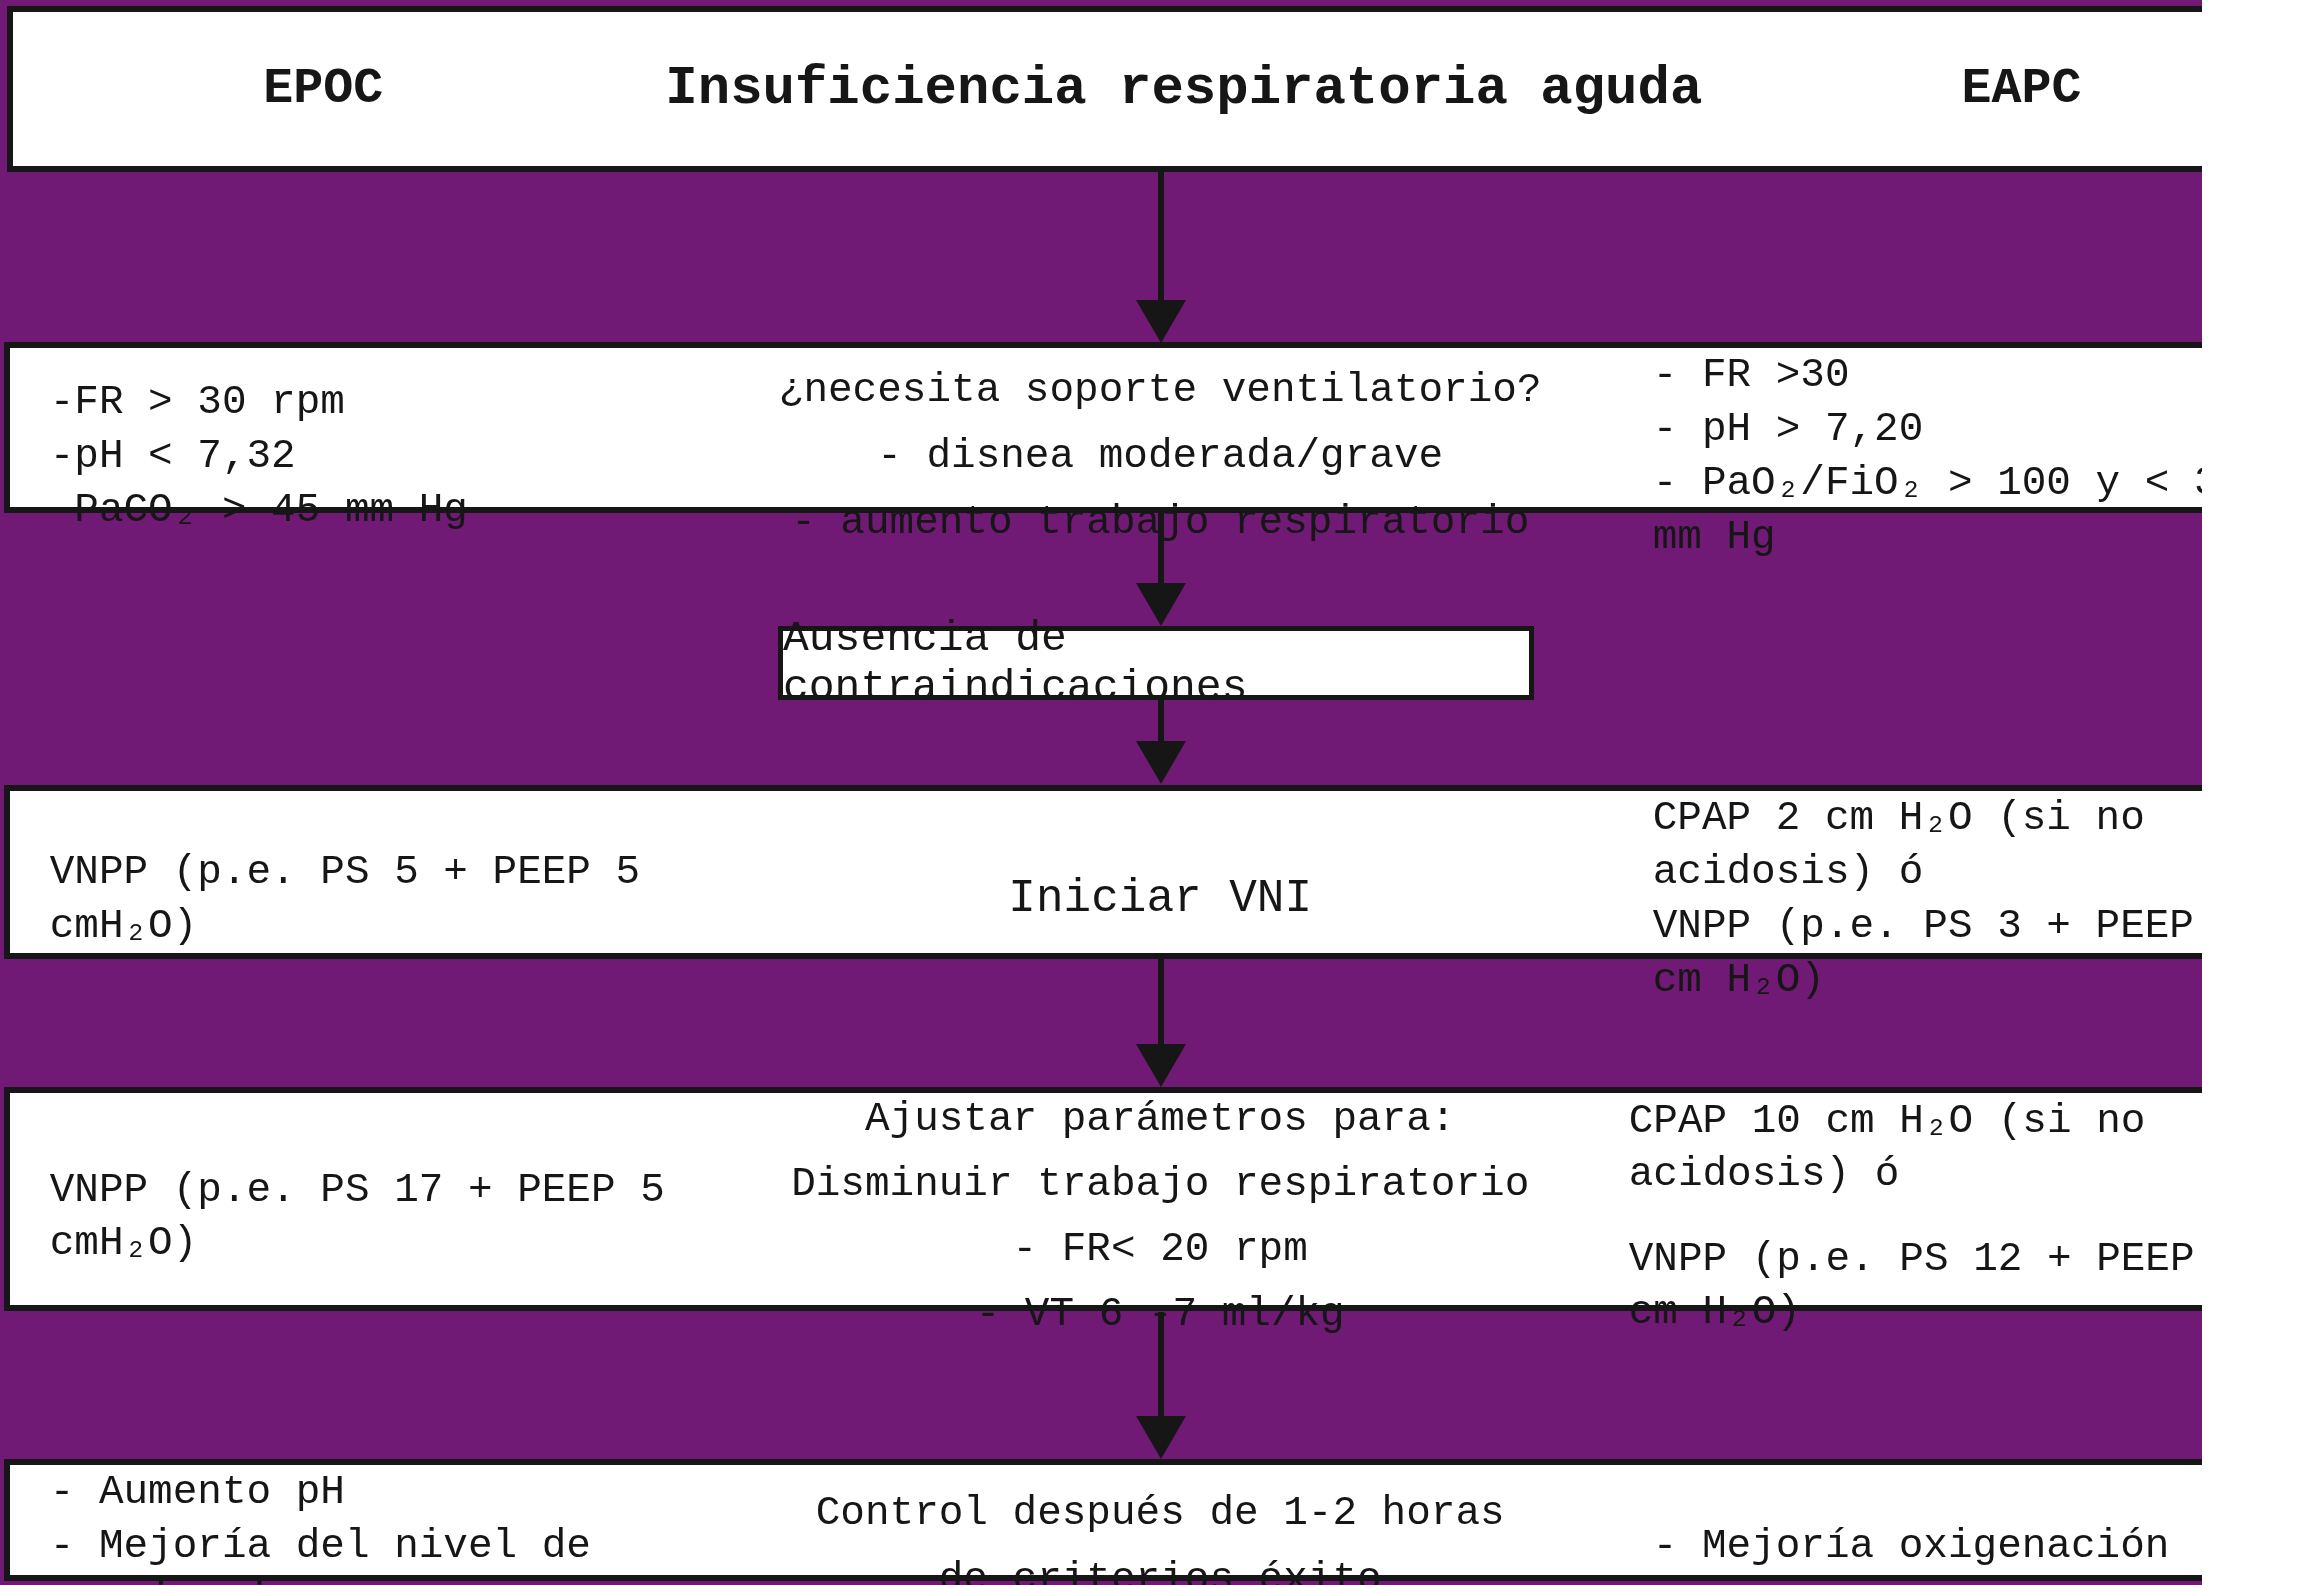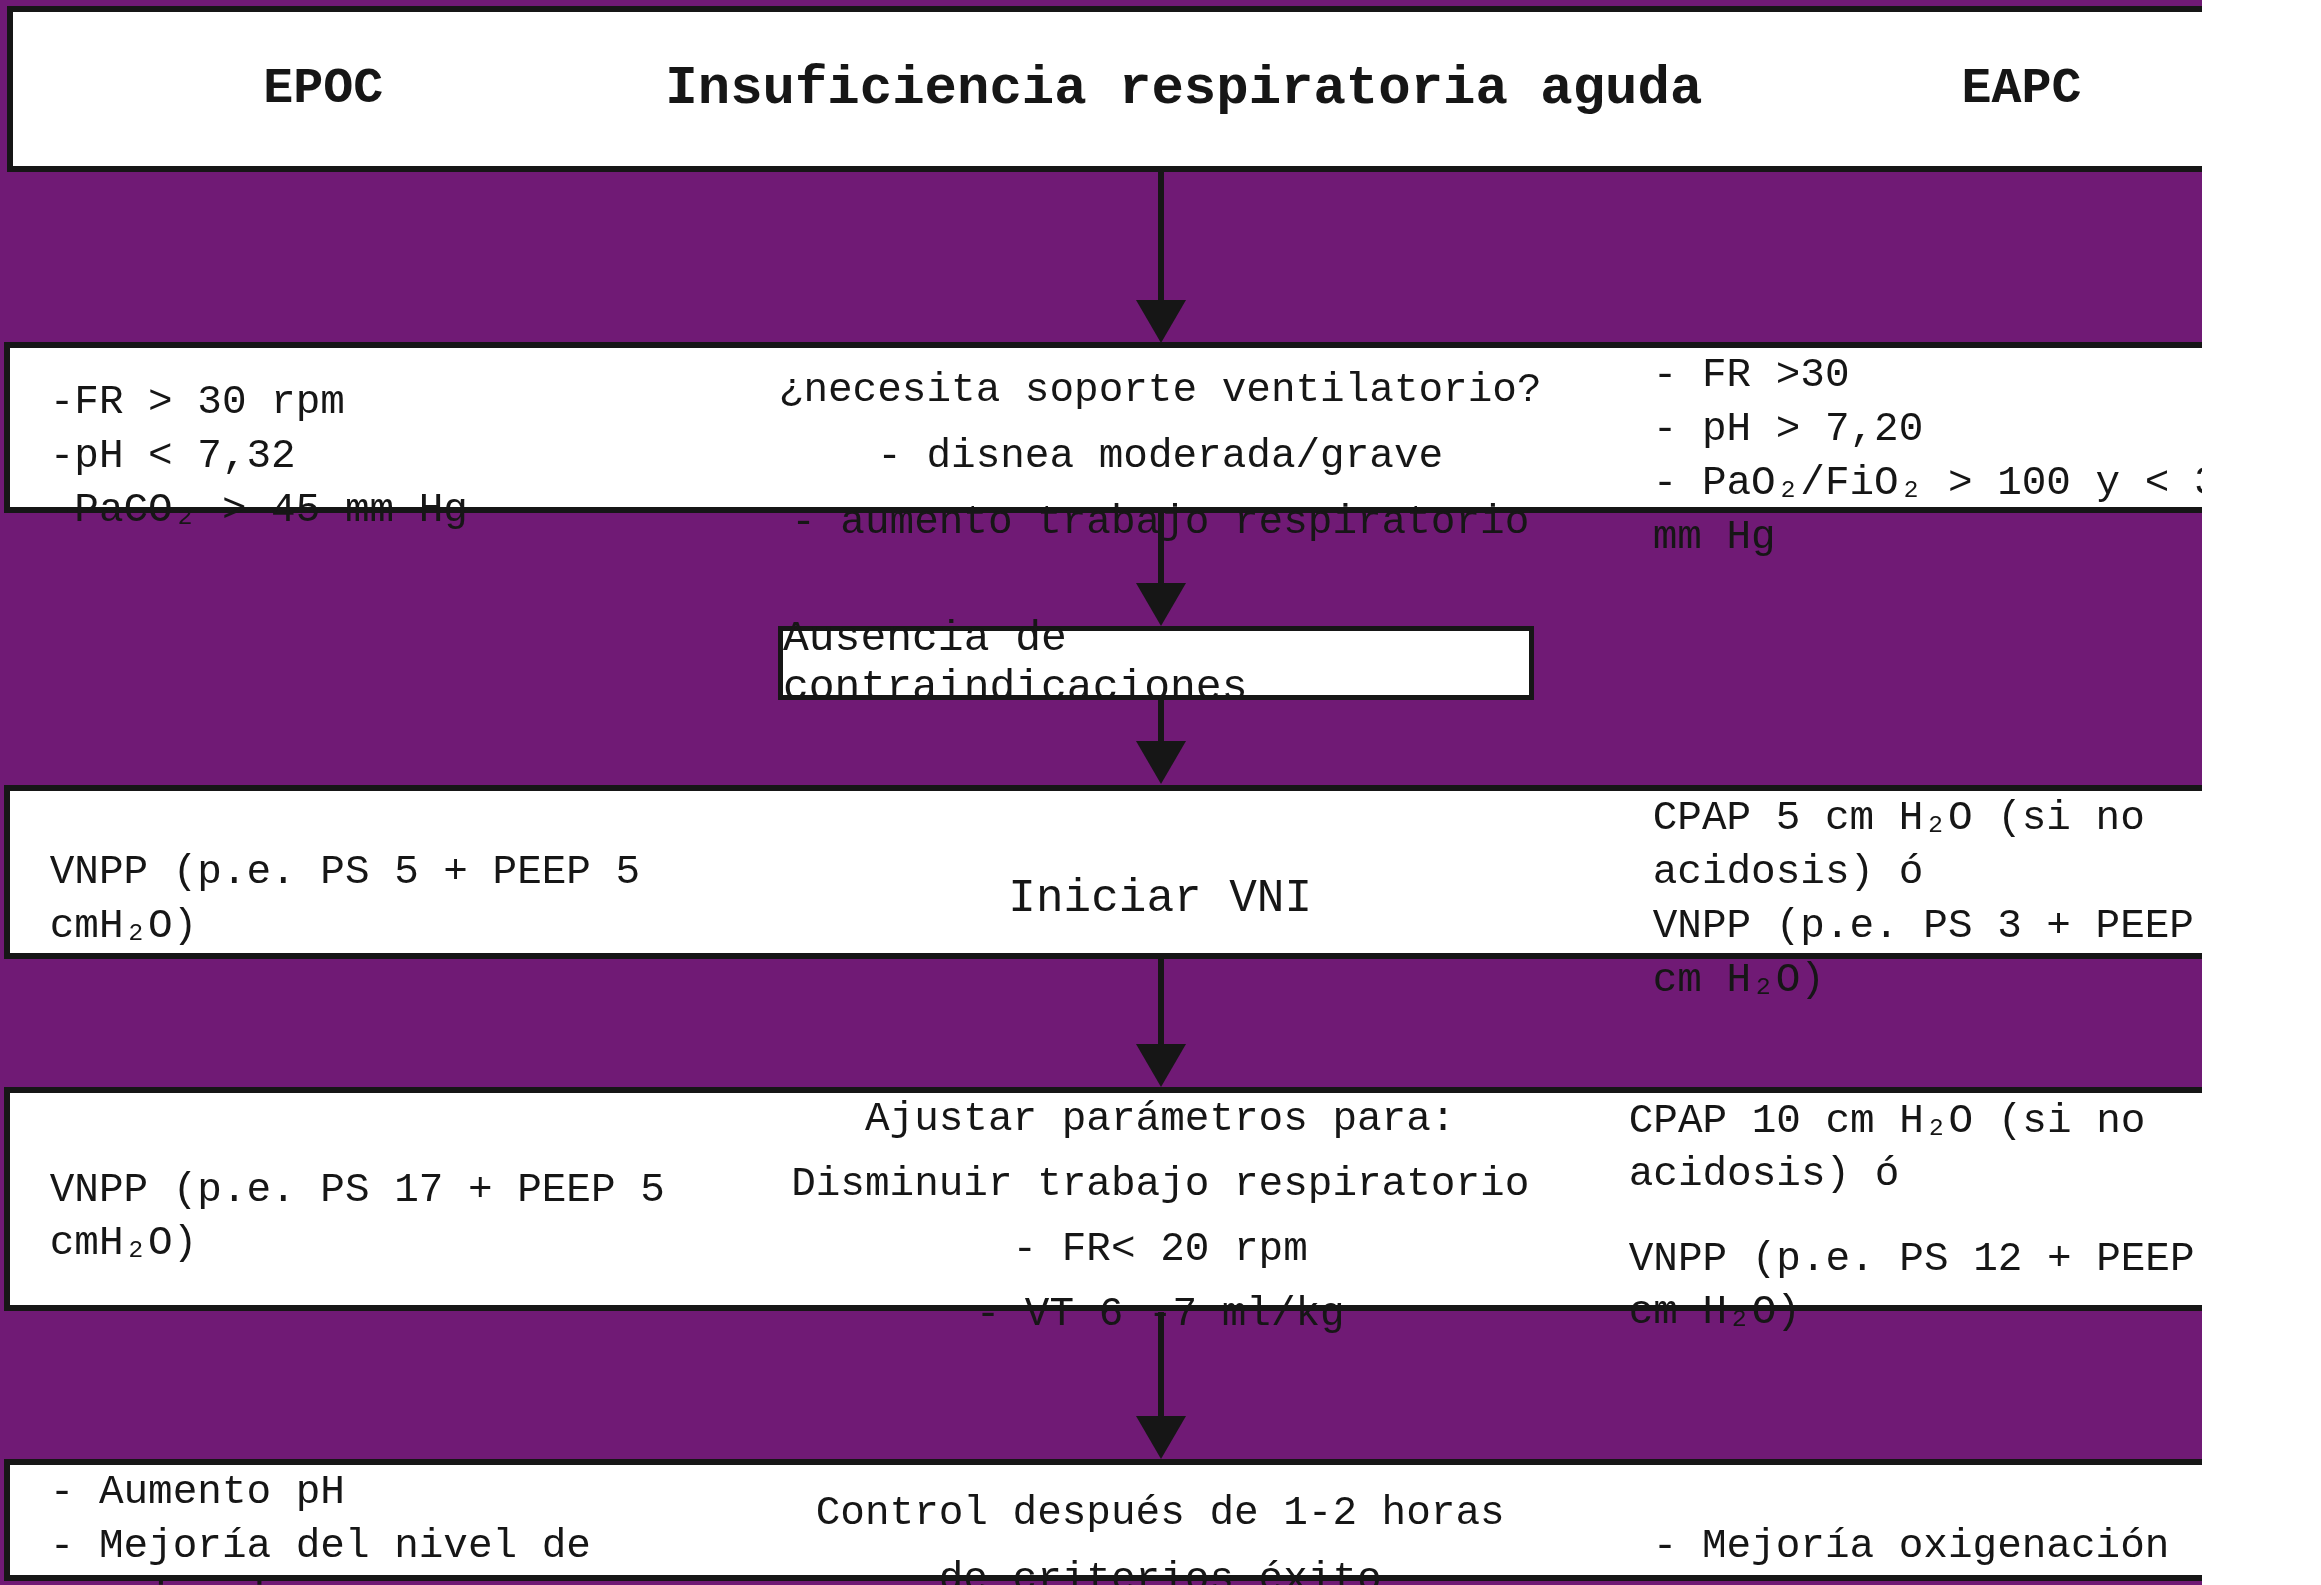--- a/index.html
+++ b/index.html
@@ -101,21 +101,21 @@
   </div>
 
   <div class="box row r-start">
     <div class="cell cl">
       <div>VNPP (p.e. PS 5 + PEEP 5 cmH₂O)</div>
     </div>
     <div class="cell cc big">
       <div>Iniciar VNI</div>
     </div>
     <div class="cell cr">
-      <div>CPAP 5 cm H₂O (si no acidosis) ó</div>
+      <div>CPAP 2 cm H₂O (si no acidosis) ó</div>
       <div>VNPP (p.e. PS 3 + PEEP 5 cm H₂O)</div>
     </div>
   </div>
 
   <div class="arrow a4">
     <div class="shaft"></div>
     <div class="head"></div>
   </div>
 
   <div class="box row r-adjust">

